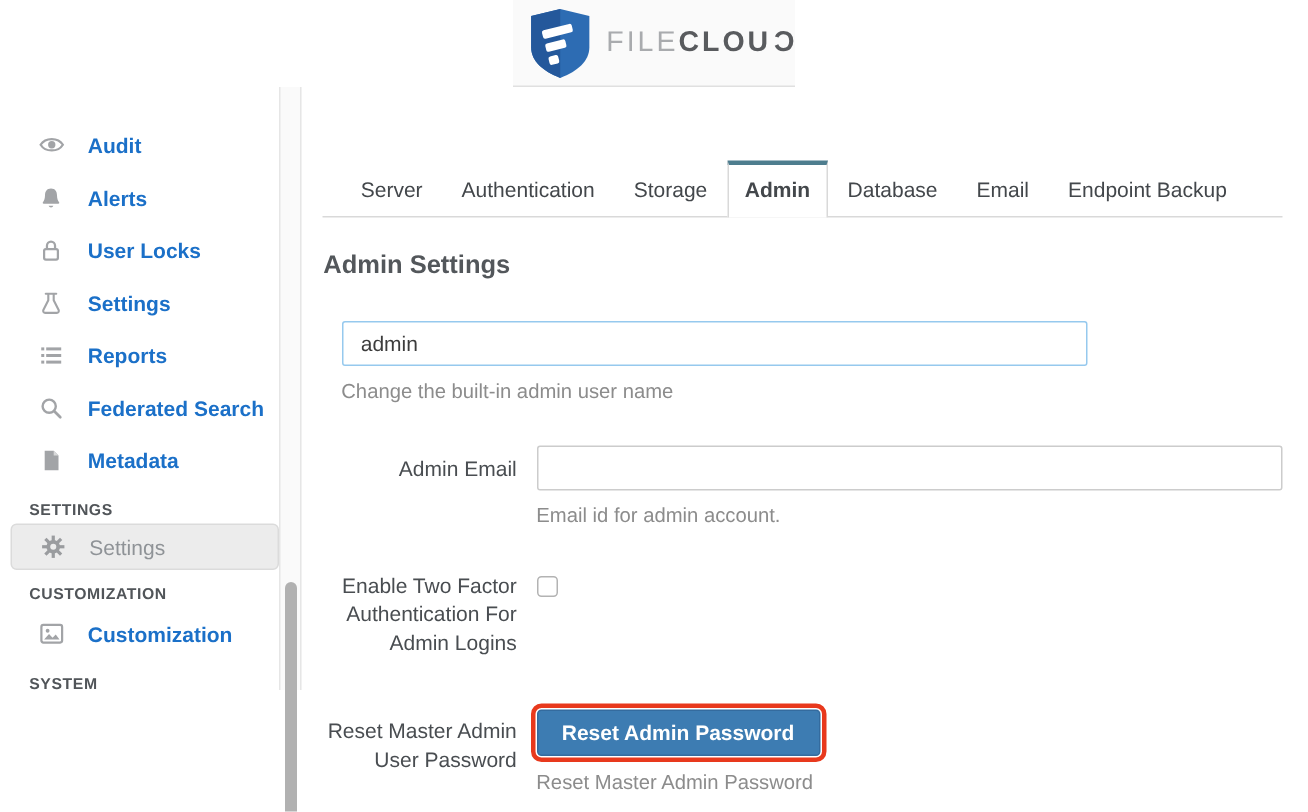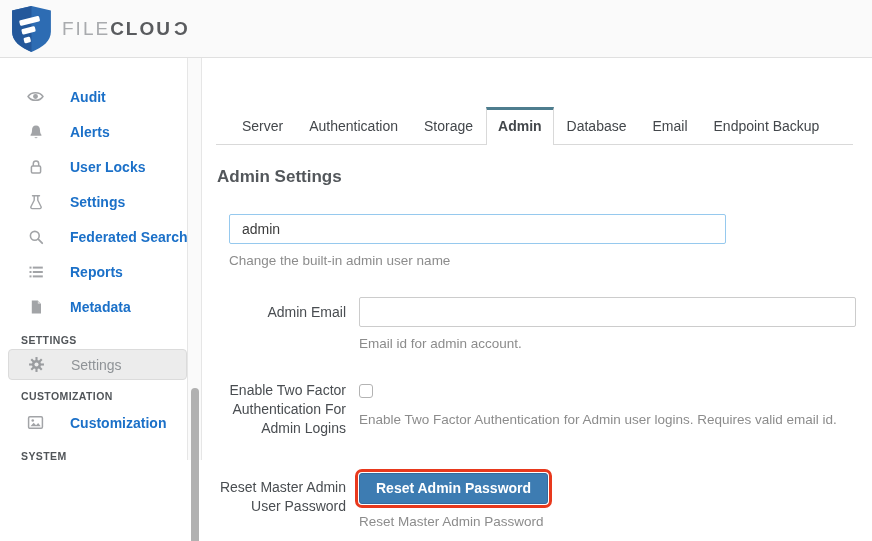--- a/index.html
+++ b/index.html
@@ -1,18 +1,18 @@
 <!DOCTYPE html>
 <html><head>
 <meta charset="utf-8">
 <style>
   * { margin:0; padding:0; box-sizing:border-box; }
   html,body { width:872px; height:541px; overflow:hidden; }
   body { font-family:"Liberation Sans", sans-serif; background:#fff; color:#494d51; }
-  .page { width:872px; height:460px; display:flex; flex-direction:column; }
+  .page { width:872px; height:460px; display:flex; flex-direction:column;align-items:center; }
 
   
   .app-header { height:58px; background:#fafafa; border-bottom:1px solid #e0e0e0; display:flex; align-items:center; padding-left:10px; flex:0 0 auto; }
   .logo { display:flex; align-items:center; cursor:pointer; }
   .logo svg { display:block; }
   .logo-text { margin-left:9px; font-size:19px; letter-spacing:2px; display:flex; align-items:center; }
   .lt-file { color:#a9abae; font-weight:400; }
   .lt-cloud { color:#595b5e; font-weight:bold; }
   .lt-d { color:#595b5e; font-weight:bold; display:inline-block; transform:scaleX(-1); }
 
@@ -20,21 +20,21 @@
   .body-row { flex:1; display:flex; min-height:0; }
   .sidebar { width:187px; background:#fff; padding-top:21px; overflow:hidden; }
   .sb-scroll { width:15px; background:#fafafa; border-left:1px solid #e6e6e6; border-right:1px solid #e6e6e6; position:relative; }
   .sb-thumb { position:absolute; left:3px; top:330px; width:8px; height:160px; background:#b1b1b1; border-radius:5px; }
   .main { flex:1; padding:0 19px 0 14px; min-width:0; }
 
   
   .side-item { display:flex; align-items:center; height:35px; padding-left:27px; text-decoration:none; cursor:pointer; }
   .side-item .icon { width:17px; height:17px; display:inline-flex; align-items:center; justify-content:center; flex:0 0 auto; }
   .side-item .icon svg { display:block; }
-  .side-label { margin-left:26px; font-size:14px; font-weight:bold; color:#1b70c8; white-space:nowrap; }
+  .side-label { margin-left:16px; font-size:14px; font-weight:bold; color:#1b70c8; white-space:nowrap; }
   .section-header { margin:10px 0 3px; padding-left:21px; font-size:10.5px; font-weight:bold; letter-spacing:.4px; color:#515559; }
   .side-item.selected { height:31px; margin:2px 0 2px 8px; width:179px; padding-left:19px; background:#ececec; border:1px solid #dbdbdb; border-radius:4px; }
   .side-item.selected .side-label { color:#8f9397; font-weight:400; }
 
   
   .tabs { margin-top:47px; display:flex; align-items:flex-end; border-bottom:1px solid #d9d9d9; padding-left:13px; height:40px; }
   .tab { font-size:14px; color:#43474b; padding:9px 13px 10px; cursor:pointer; white-space:nowrap; }
   .tab.active { font-weight:bold; background:#fff; border:1px solid #d9d9d9; border-top:3px solid #4e7d8e; border-bottom:none; margin-bottom:-1px; padding:8px 11px 11px; }
 
   
@@ -116,41 +116,41 @@
           <svg width="16" height="16" viewBox="0 0 16 16">
               <path d="M4.5 1.8h7M6.2 1.8v4.4L2.9 12.7c-.4.9.2 1.9 1.2 1.9h7.8c1 0 1.6-1 1.2-1.9L9.8 6.2V1.8" fill="none" stroke="#a2a4a7" stroke-width="1.4" stroke-linecap="round" stroke-linejoin="round"></path>
             </svg>
         </span>
         <span class="side-label">Settings</span>
       </a>
 
       <a class="side-item">
         <span class="icon">
           <svg width="16" height="16" viewBox="0 0 16 16">
-              <circle cx="6.8" cy="6.8" r="4.4" fill="none" stroke="#a2a4a7" stroke-width="1.6"></circle>
-              <line x1="10.2" y1="10.2" x2="14.2" y2="14.2" stroke="#a2a4a7" stroke-width="1.8" stroke-linecap="round"></line>
-            </svg>
-        </span>
-        <span class="side-label">Federated Search</span>
-      </a>
-
-      <a class="side-item">
-        <span class="icon">
-          <svg width="16" height="16" viewBox="0 0 16 16">
               <g fill="#a2a4a7">
                 <rect x="1.5" y="2.6" width="2" height="2"></rect>
                 <rect x="4.8" y="2.6" width="10" height="2"></rect>
                 <rect x="1.5" y="7" width="2" height="2"></rect>
                 <rect x="4.8" y="7" width="10" height="2"></rect>
                 <rect x="1.5" y="11.4" width="2" height="2"></rect>
                 <rect x="4.8" y="11.4" width="10" height="2"></rect>
               </g>
             </svg>
         </span>
         <span class="side-label">Reports</span>
+      </a>
+
+      <a class="side-item">
+        <span class="icon">
+          <svg width="16" height="16" viewBox="0 0 16 16">
+              <circle cx="6.8" cy="6.8" r="4.4" fill="none" stroke="#a2a4a7" stroke-width="1.6"></circle>
+              <line x1="10.2" y1="10.2" x2="14.2" y2="14.2" stroke="#a2a4a7" stroke-width="1.8" stroke-linecap="round"></line>
+            </svg>
+        </span>
+        <span class="side-label">Federated Search</span>
       </a>
 
       <a class="side-item">
         <span class="icon">
           <svg width="16" height="16" viewBox="0 0 16 16">
               <path d="M3.8 1.5h6L13 4.7V14.5H3.8z" fill="#a2a4a7"></path>
               <path d="M9.8 1.5v3.2H13z" fill="#d8d9da"></path>
             </svg>
         </span>
         <span class="side-label">Metadata</span>
@@ -243,21 +243,20 @@
         <div class="ctl">
           <input type="text" class="txt" value="" style="">
           <div class="help">Email id for admin account.</div>
         </div>
       </div>
 
       <div class="form-row row-2fa" style="margin-bottom:31px;">
         <label class="lbl" style="padding-top:1px;">Enable Two Factor Authentication For Admin Logins</label>
         <div class="ctl">
           <span class="checkbox"></span>
-          <div class="help">Enable Two Factor Authentication for Admin user logins. Requires valid email id.</div>
         </div>
       </div>
 
       <div class="form-row row-btn">
         <label class="lbl" style="padding-top:9px;">Reset Master Admin User Password</label>
         <div class="ctl" style="padding-top:4px;">
           <button class="btn annotated">Reset Admin Password</button>
           <div class="help">Reset Master Admin Password</div>
         </div>
       </div>

